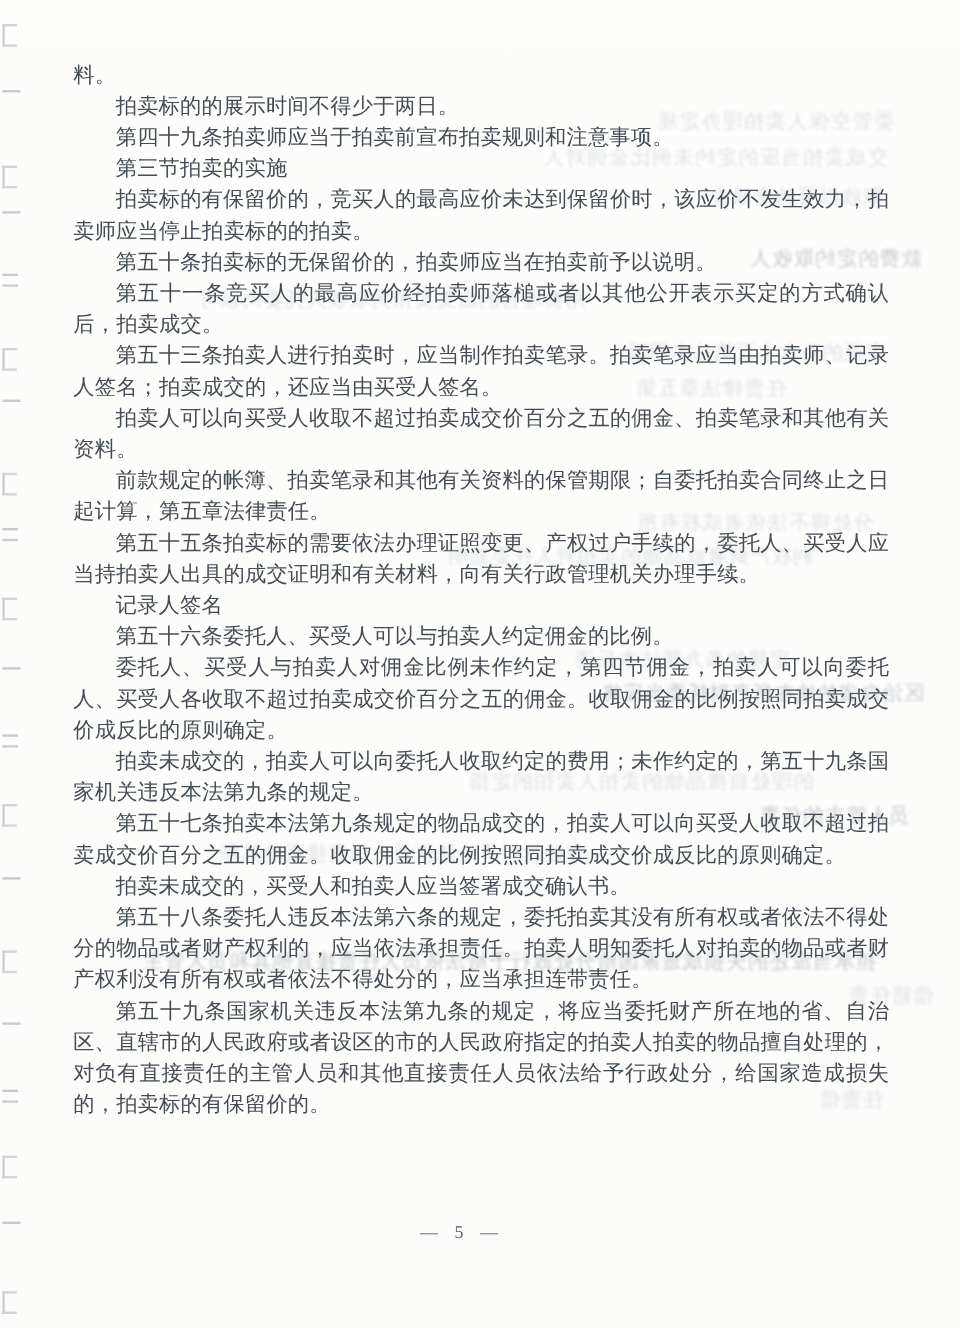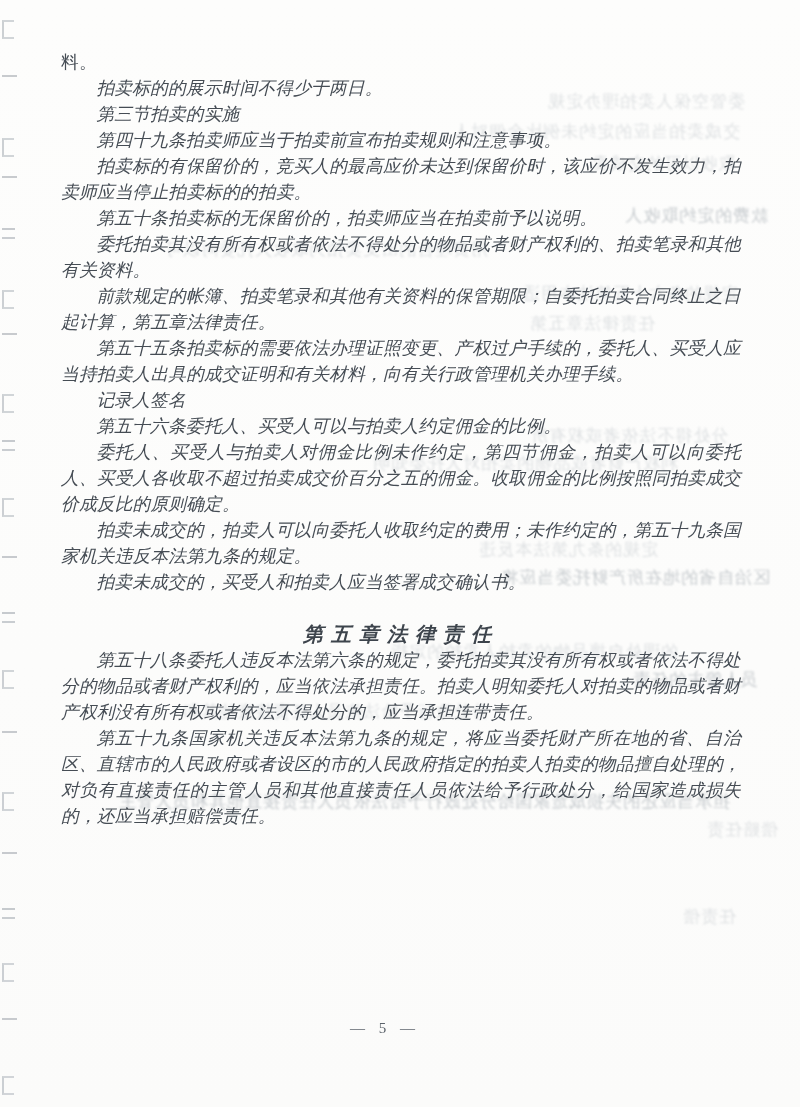--- a/index.html
+++ b/index.html
@@ -17,21 +17,21 @@
   
   .text-column{
     position:absolute;left:61px;top:49px;width:680px;
     font-size:17.7px;line-height:26px;
     color:#454c54;
     text-align:justify;
     text-justify:inter-ideograph;
     letter-spacing:0.2px;
   }
   .text-column p{margin:0;padding:0;}
-  .para-indent{text-indent:2em;font-style:italic;}
+  .para-indent{text-indent:2em;}
   .para-noindent{text-indent:0;}
   .chapter-heading{
     text-align:center;
     text-indent:0 !important;
     font-weight:bold;
     font-style:italic;
     font-size:20px;
     letter-spacing:8px;
     color:#3d444c;
     margin-top:26px !important;
@@ -107,30 +107,32 @@
       <div class="mark mark-bracket" style="top: 792px;"></div>
       <div class="mark mark-dash" style="top: 852px;"></div>
       <div class="mark mark-equals" style="top: 908px;"></div>
       <div class="mark mark-bracket" style="top: 963px;"></div>
       <div class="mark mark-dash" style="top: 1018px;"></div>
       <div class="mark mark-bracket" style="top: 1076px;"></div>
     </div>
   <div class="text-column">
       <p class="para-noindent">料。</p>
       <p class="para-indent">拍卖标的的展示时间不得少于两日。</p>
+      <p class="para-indent">第四十九条拍卖师应当于拍卖前宣布拍卖规则和注意事项。</p>
       <p class="para-indent">第三节拍卖的实施</p>
-      <p class="para-indent">第四十九条拍卖师应当于拍卖前宣布拍卖规则和注意事项。</p>
       <p class="para-indent">拍卖标的有保留价的，竞买人的最高应价未达到保留价时，该应价不发生效力，拍卖师应当停止拍卖标的的拍卖。</p>
       <p class="para-indent">第五十条拍卖标的无保留价的，拍卖师应当在拍卖前予以说明。</p>
-      <p class="para-indent">委托拍卖其没有所有权或者依法不得处分的物品或者财产权利的、拍卖笔录和其他有关资料。</p>
+      <p class="para-indent">第五十一条竞买人的最高应价经拍卖师落槌或者以其他公开表示买定的方式确认后，拍卖成交。</p>
+      <p class="para-indent">第五十三条拍卖人进行拍卖时，应当制作拍卖笔录。拍卖笔录应当由拍卖师、记录人签名；拍卖成交的，还应当由买受人签名。</p>
+      <p class="para-indent">拍卖人可以向买受人收取不超过拍卖成交价百分之五的佣金、拍卖笔录和其他有关资料。</p>
       <p class="para-indent">前款规定的帐簿、拍卖笔录和其他有关资料的保管期限；自委托拍卖合同终止之日起计算，第五章法律责任。</p>
       <p class="para-indent">第五十五条拍卖标的需要依法办理证照变更、产权过户手续的，委托人、买受人应当持拍卖人出具的成交证明和有关材料，向有关行政管理机关办理手续。</p>
       <p class="para-indent">记录人签名</p>
       <p class="para-indent">第五十六条委托人、买受人可以与拍卖人约定佣金的比例。</p>
       <p class="para-indent">委托人、买受人与拍卖人对佣金比例未作约定，第四节佣金，拍卖人可以向委托人、买受人各收取不超过拍卖成交价百分之五的佣金。收取佣金的比例按照同拍卖成交价成反比的原则确定。</p>
       <p class="para-indent">拍卖未成交的，拍卖人可以向委托人收取约定的费用；未作约定的，第五十九条国家机关违反本法第九条的规定。</p>
+      <p class="para-indent">第五十七条拍卖本法第九条规定的物品成交的，拍卖人可以向买受人收取不超过拍卖成交价百分之五的佣金。收取佣金的比例按照同拍卖成交价成反比的原则确定。</p>
       <p class="para-indent">拍卖未成交的，买受人和拍卖人应当签署成交确认书。</p>
-      <p class="chapter-heading">第五章法律责任</p>
       <p class="para-indent">第五十八条委托人违反本法第六条的规定，委托拍卖其没有所有权或者依法不得处分的物品或者财产权利的，应当依法承担责任。拍卖人明知委托人对拍卖的物品或者财产权利没有所有权或者依法不得处分的，应当承担连带责任。</p>
-      <p class="para-indent">第五十九条国家机关违反本法第九条的规定，将应当委托财产所在地的省、自治区、直辖市的人民政府或者设区的市的人民政府指定的拍卖人拍卖的物品擅自处理的，对负有直接责任的主管人员和其他直接责任人员依法给予行政处分，给国家造成损失的，还应当承担赔偿责任。</p>
+      <p class="para-indent">第五十九条国家机关违反本法第九条的规定，将应当委托财产所在地的省、自治区、直辖市的人民政府或者设区的市的人民政府指定的拍卖人拍卖的物品擅自处理的，对负有直接责任的主管人员和其他直接责任人员依法给予行政处分，给国家造成损失的，拍卖标的有保留价的。</p>
     </div>
   <div class="footer">— 5 —</div>
 </div>
 
 </body></html>

